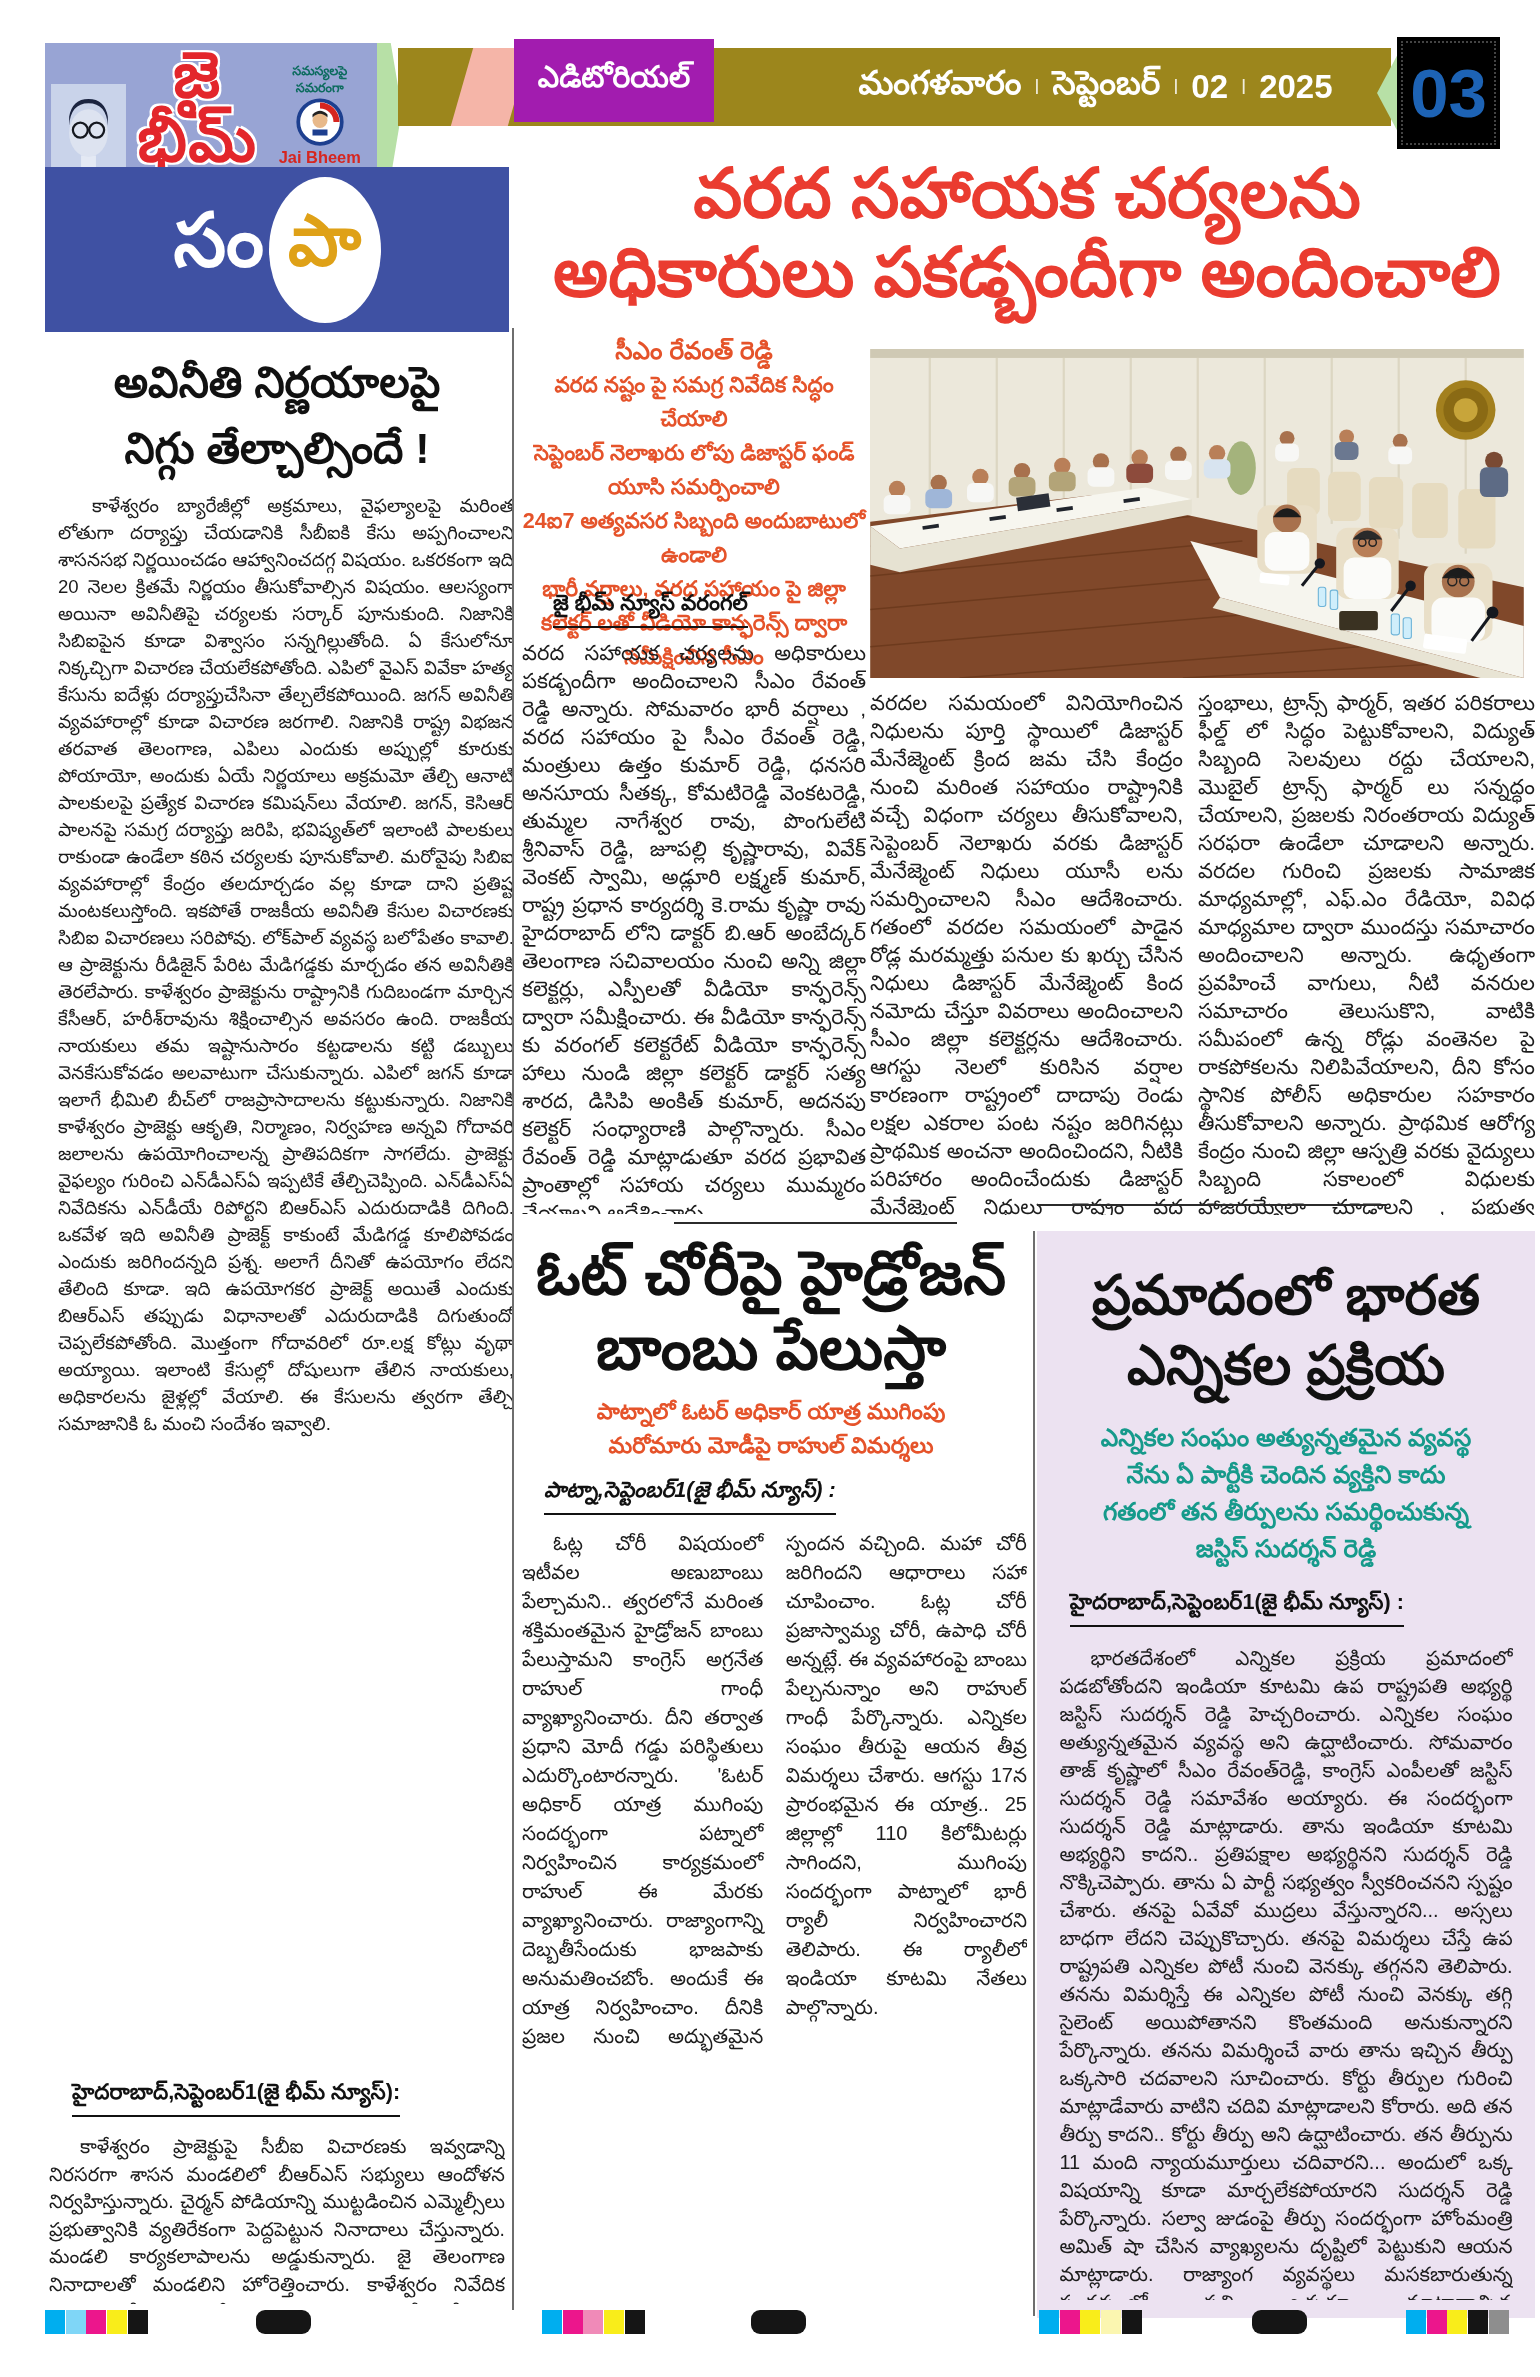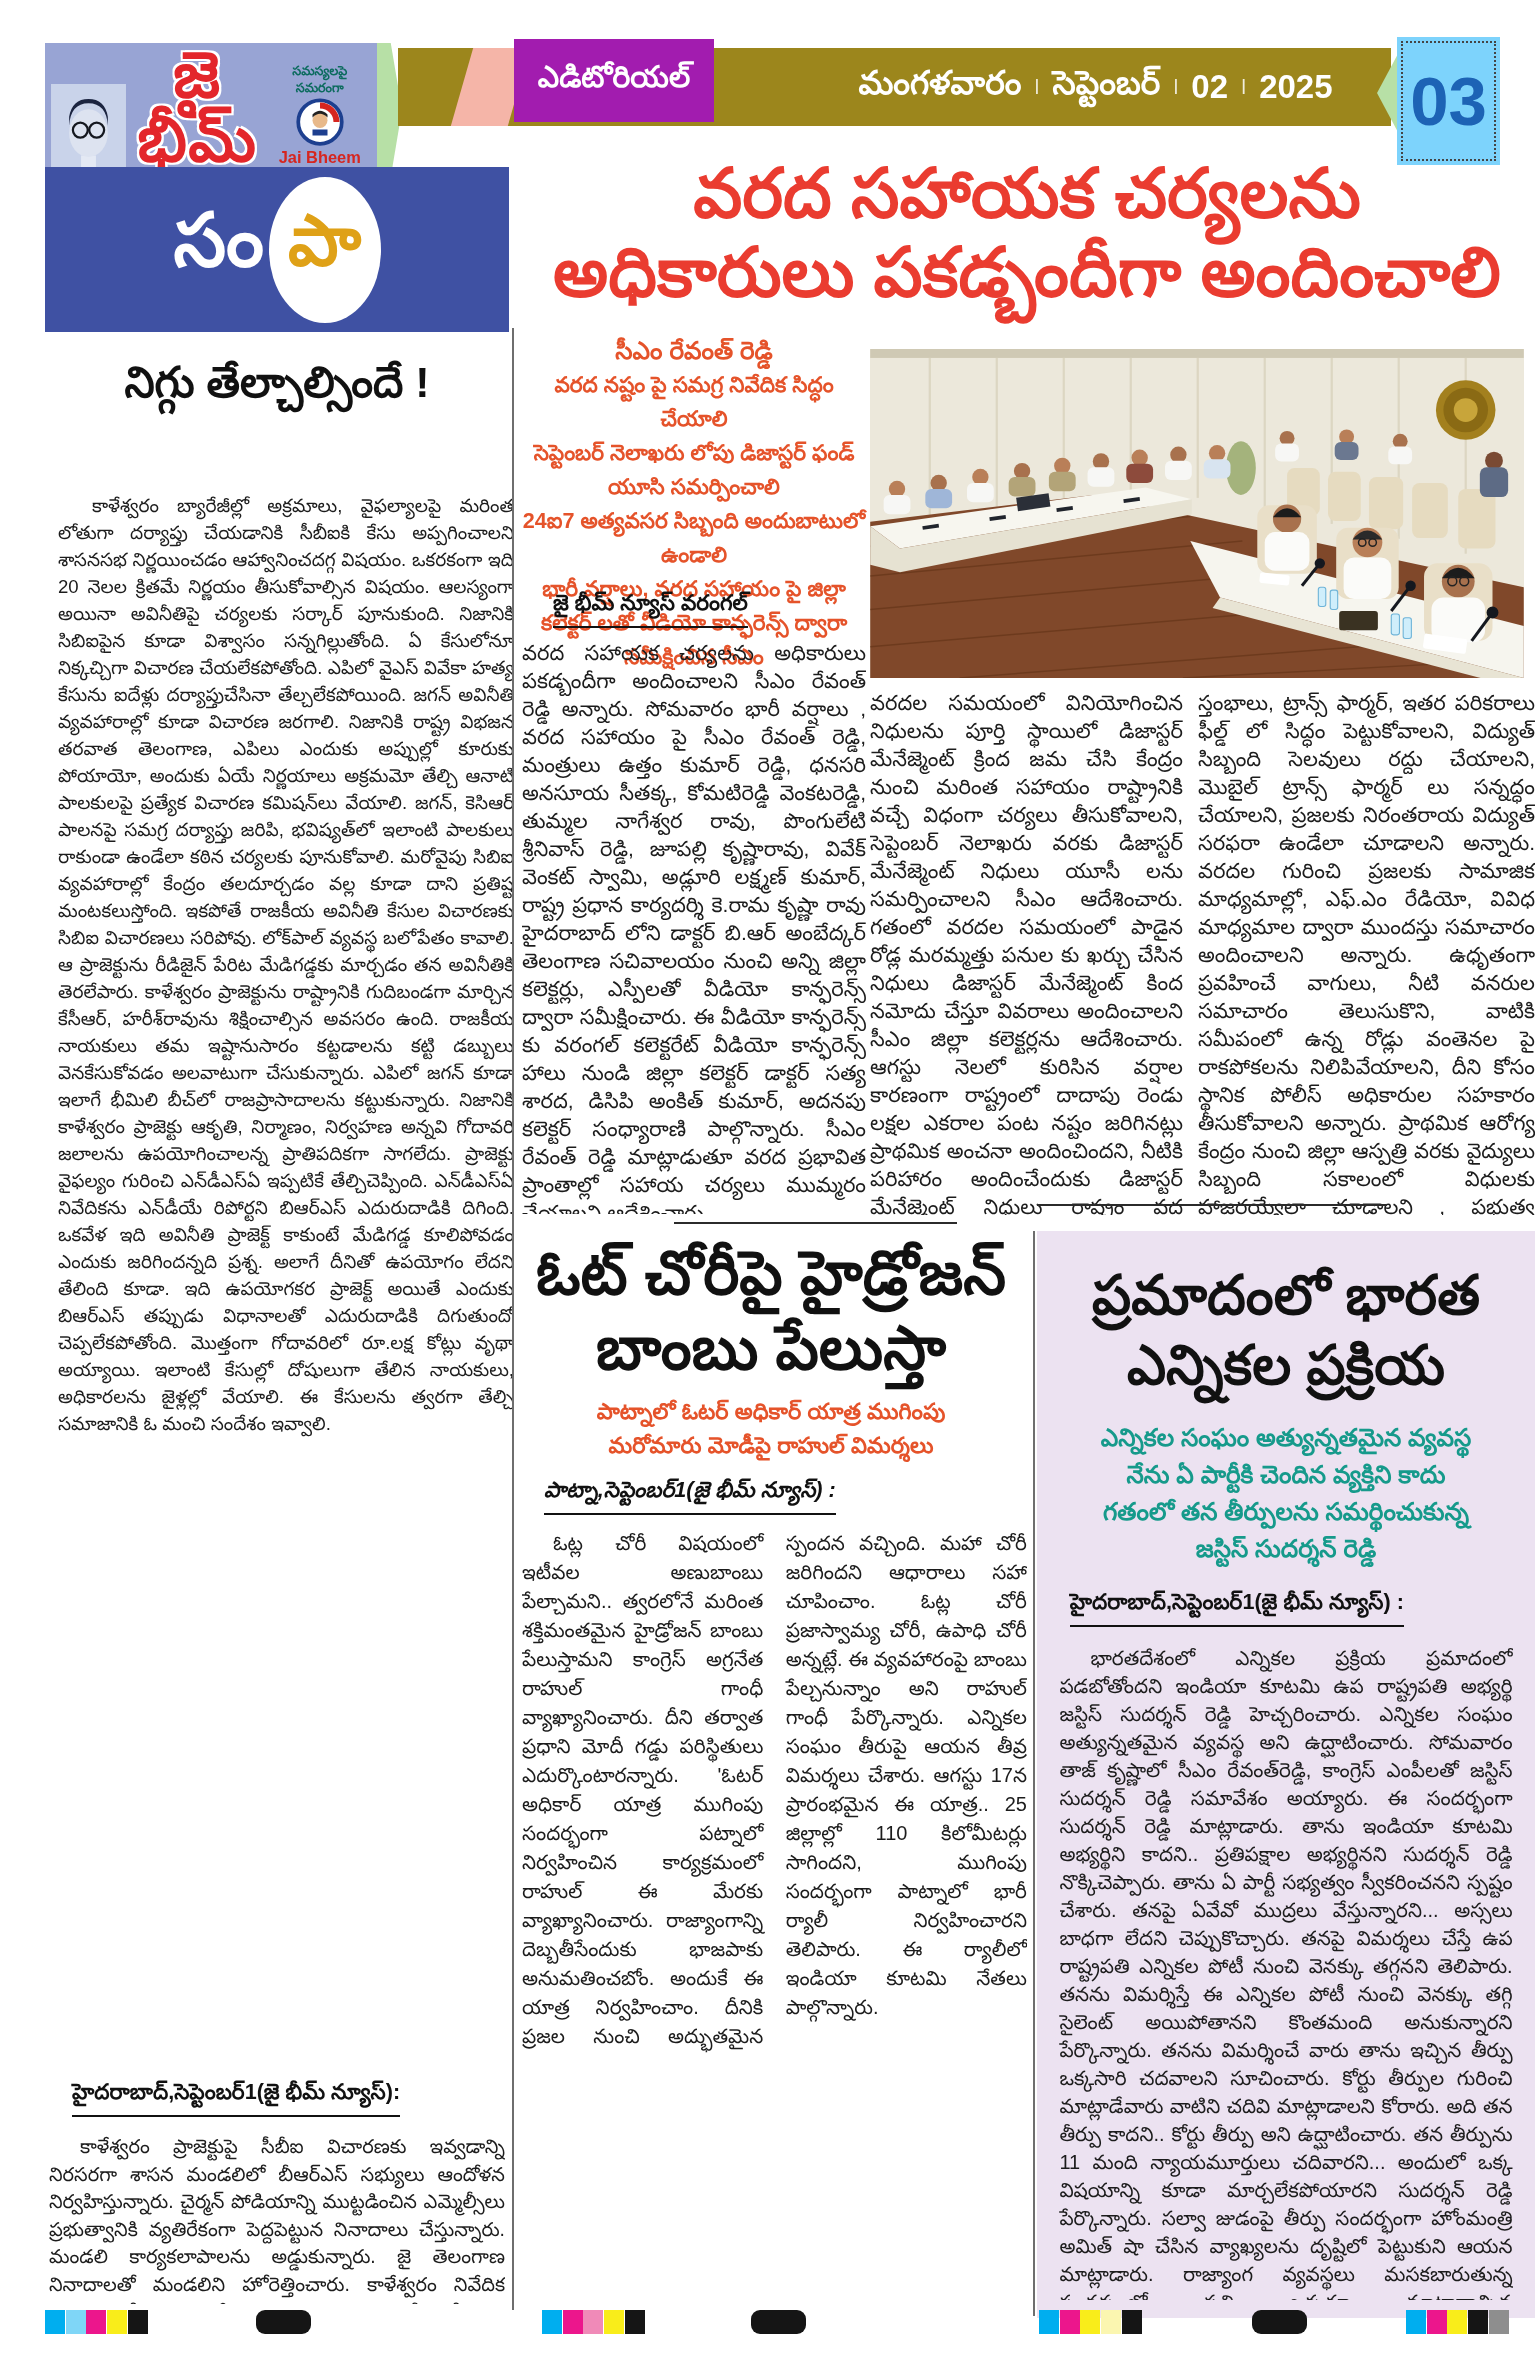--- a/index.html
+++ b/index.html
@@ -28,21 +28,21 @@
   .olive-bar{left:398px;top:48px;width:993px;height:78px;background:#9c861c;}
   .pink-skew{left:462px;top:48px;width:57px;height:78px;background:#f5b5a8;transform:skewX(-16deg);}
   .edit-box{left:514px;top:39px;width:200px;height:83px;background:#a21caf;
             display:flex;align-items:center;justify-content:center;}
   .edit-box span{color:#fff;font-size:30px;font-weight:800;}
   .date-bar{left:805px;top:48px;width:581px;height:78px;display:flex;align-items:center;
             justify-content:center;gap:13.4px;color:#fff;font-weight:800;font-size:33px;}
   .date-sep{font-size:19.4px;font-weight:400;opacity:.85;}
   .page-green{left:1377px;top:37px;width:30px;height:112px;background:#b7e0a6;
               clip-path:polygon(100% 0,100% 100%,0 50%);}
-  .page-box{left:1397px;top:37px;width:103px;height:128px;background:#7dd3fc;outline:2.2px dotted #444;
+  .page-box{left:1397px;top:37px;width:103px;height:112px;background:#000000;outline:2.2px dotted #444;
             outline-offset:-6px;display:flex;align-items:center;justify-content:center;}
   .page-num{font-size:69px;font-weight:900;color:#1d63b5;}
 
   
   .samp-box{left:45px;top:167px;width:464px;height:165px;background:#3f51a3;
             display:flex;align-items:center;justify-content:center;gap:4.5px;}
   .samp-txt{color:#fff;font-size:75px;font-weight:800;}
   .samp-ell{width:112px;height:146px;background:#fff;border-radius:50%;display:flex;
             align-items:center;justify-content:center;color:#dfa117;font-size:71px;font-weight:800;}
   .ed-title{left:45px;top:349px;width:464px;text-align:center;font-size:43px;font-weight:800;
@@ -162,20 +162,21 @@
   <div class="abs page-green"></div>
   <div class="abs page-box">
     <span class="page-num">03</span>
   </div>
 
   <div class="abs samp-box">
     <span class="samp-txt">సం</span>
     <span class="samp-ell">పా</span>
   </div>
   <div class="abs ed-title">
+    <div>అవినీతి నిర్ణయాలపై</div>
     <div>నిగ్గు తేల్చాల్సిందే !</div>
   </div>
   <div class="abs body-txt ed-body">
     <p>కాళేశ్వరం బ్యారేజీల్లో అక్రమాలు, వైఫల్యాలపై మరింత లోతుగా దర్యాప్తు చేయడానికి సీబీఐకి కేసు అప్పగించాలని శాసనసభ నిర్ణయించడం ఆహ్వానించదగ్గ విషయం. ఒకరకంగా ఇది 20 నెలల క్రితమే నిర్ణయం తీసుకోవాల్సిన విషయం. ఆలస్యంగా అయినా అవినీతిపై చర్యలకు సర్కార్ పూనుకుంది. నిజానికి సిబిఐపైన కూడా విశ్వాసం సన్నగిల్లుతోంది. ఏ కేసులోనూ నిక్కచ్చిగా విచారణ చేయలేకపోతోంది. ఎపిలో వైఎస్ వివేకా హత్య కేసును ఐదేళ్లు దర్యాప్తుచేసినా తేల్చలేకపోయింది. జగన్ అవినీతి వ్యవహారాల్లో కూడా విచారణ జరగాలి. నిజానికి రాష్ట్ర విభజన తరవాత తెలంగాణ, ఎపిలు ఎందుకు అప్పుల్లో కూరుకు పోయాయో, అందుకు ఏయే నిర్ణయాలు అక్రమమో తేల్చి ఆనాటి పాలకులపై ప్రత్యేక విచారణ కమిషన్‌లు వేయాలి. జగన్, కెసిఆర్ పాలనపై సమగ్ర దర్యాప్తు జరిపి, భవిష్యత్‌లో ఇలాంటి పాలకులు రాకుండా ఉండేలా కఠిన చర్యలకు పూనుకోవాలి. మరోవైపు సిబిఐ వ్యవహారాల్లో కేంద్రం తలదూర్చడం వల్ల కూడా దాని ప్రతిష్ట మంటకలుస్తోంది. ఇకపోతే రాజకీయ అవినీతి కేసుల విచారణకు సిబిఐ విచారణలు సరిపోవు. లోక్‌పాల్ వ్యవస్థ బలోపేతం కావాలి. ఆ ప్రాజెక్టును రీడిజైన్ పేరిట మేడిగడ్డకు మార్చడం తన అవినీతికి తెరలేపారు. కాళేశ్వరం ప్రాజెక్టును రాష్ట్రానికి గుదిబండగా మార్చిన కేసీఆర్, హరీశ్‌రావును శిక్షించాల్సిన అవసరం ఉంది. రాజకీయ నాయకులు తమ ఇష్టానుసారం కట్టడాలను కట్టి డబ్బులు వెనకేసుకోవడం అలవాటుగా చేసుకున్నారు. ఎపిలో జగన్ కూడా ఇలాగే భీమిలి బీచ్‌లో రాజప్రాసాదాలను కట్టుకున్నారు. నిజానికి కాళేశ్వరం ప్రాజెక్టు ఆకృతి, నిర్మాణం, నిర్వహణ అన్నవి గోదావరి జలాలను ఉపయోగించాలన్న ప్రాతిపదికగా సాగలేదు. ప్రాజెక్టు వైఫల్యం గురించి ఎన్‌డీఎస్ఏ ఇప్పటికే తేల్చిచెప్పింది. ఎన్‌డీఎస్ఏ నివేదికను ఎన్‌డీయే రిపోర్టని బిఆర్ఎస్ ఎదురుదాడికి దిగింది. ఒకవేళ ఇది అవినీతి ప్రాజెక్ట్ కాకుంటే మేడిగడ్డ కూలిపోవడం ఎందుకు జరిగిందన్నది ప్రశ్న. అలాగే దీనితో ఉపయోగం లేదని తేలింది కూడా. ఇది ఉపయోగకర ప్రాజెక్ట్ అయితే ఎందుకు బిఆర్ఎస్ తప్పుడు విధానాలతో ఎదురుదాడికి దిగుతుందో చెప్పలేకపోతోంది. మొత్తంగా గోదావరిలో రూ.లక్ష కోట్లు వృథా అయ్యాయి. ఇలాంటి కేసుల్లో దోషులుగా తేలిన నాయకులు, అధికారలను జైళ్లల్లో వేయాలి. ఈ కేసులను త్వరగా తేల్చి సమాజానికి ఓ మంచి సందేశం ఇవ్వాలి.</p>
   </div>
 
   <div class="abs kal-date">
     <span class="dateline">హైదరాబాద్,సెప్టెంబర్1(జై భీమ్ న్యూస్):</span>
   </div>
   <div class="abs body-txt kal-body">

